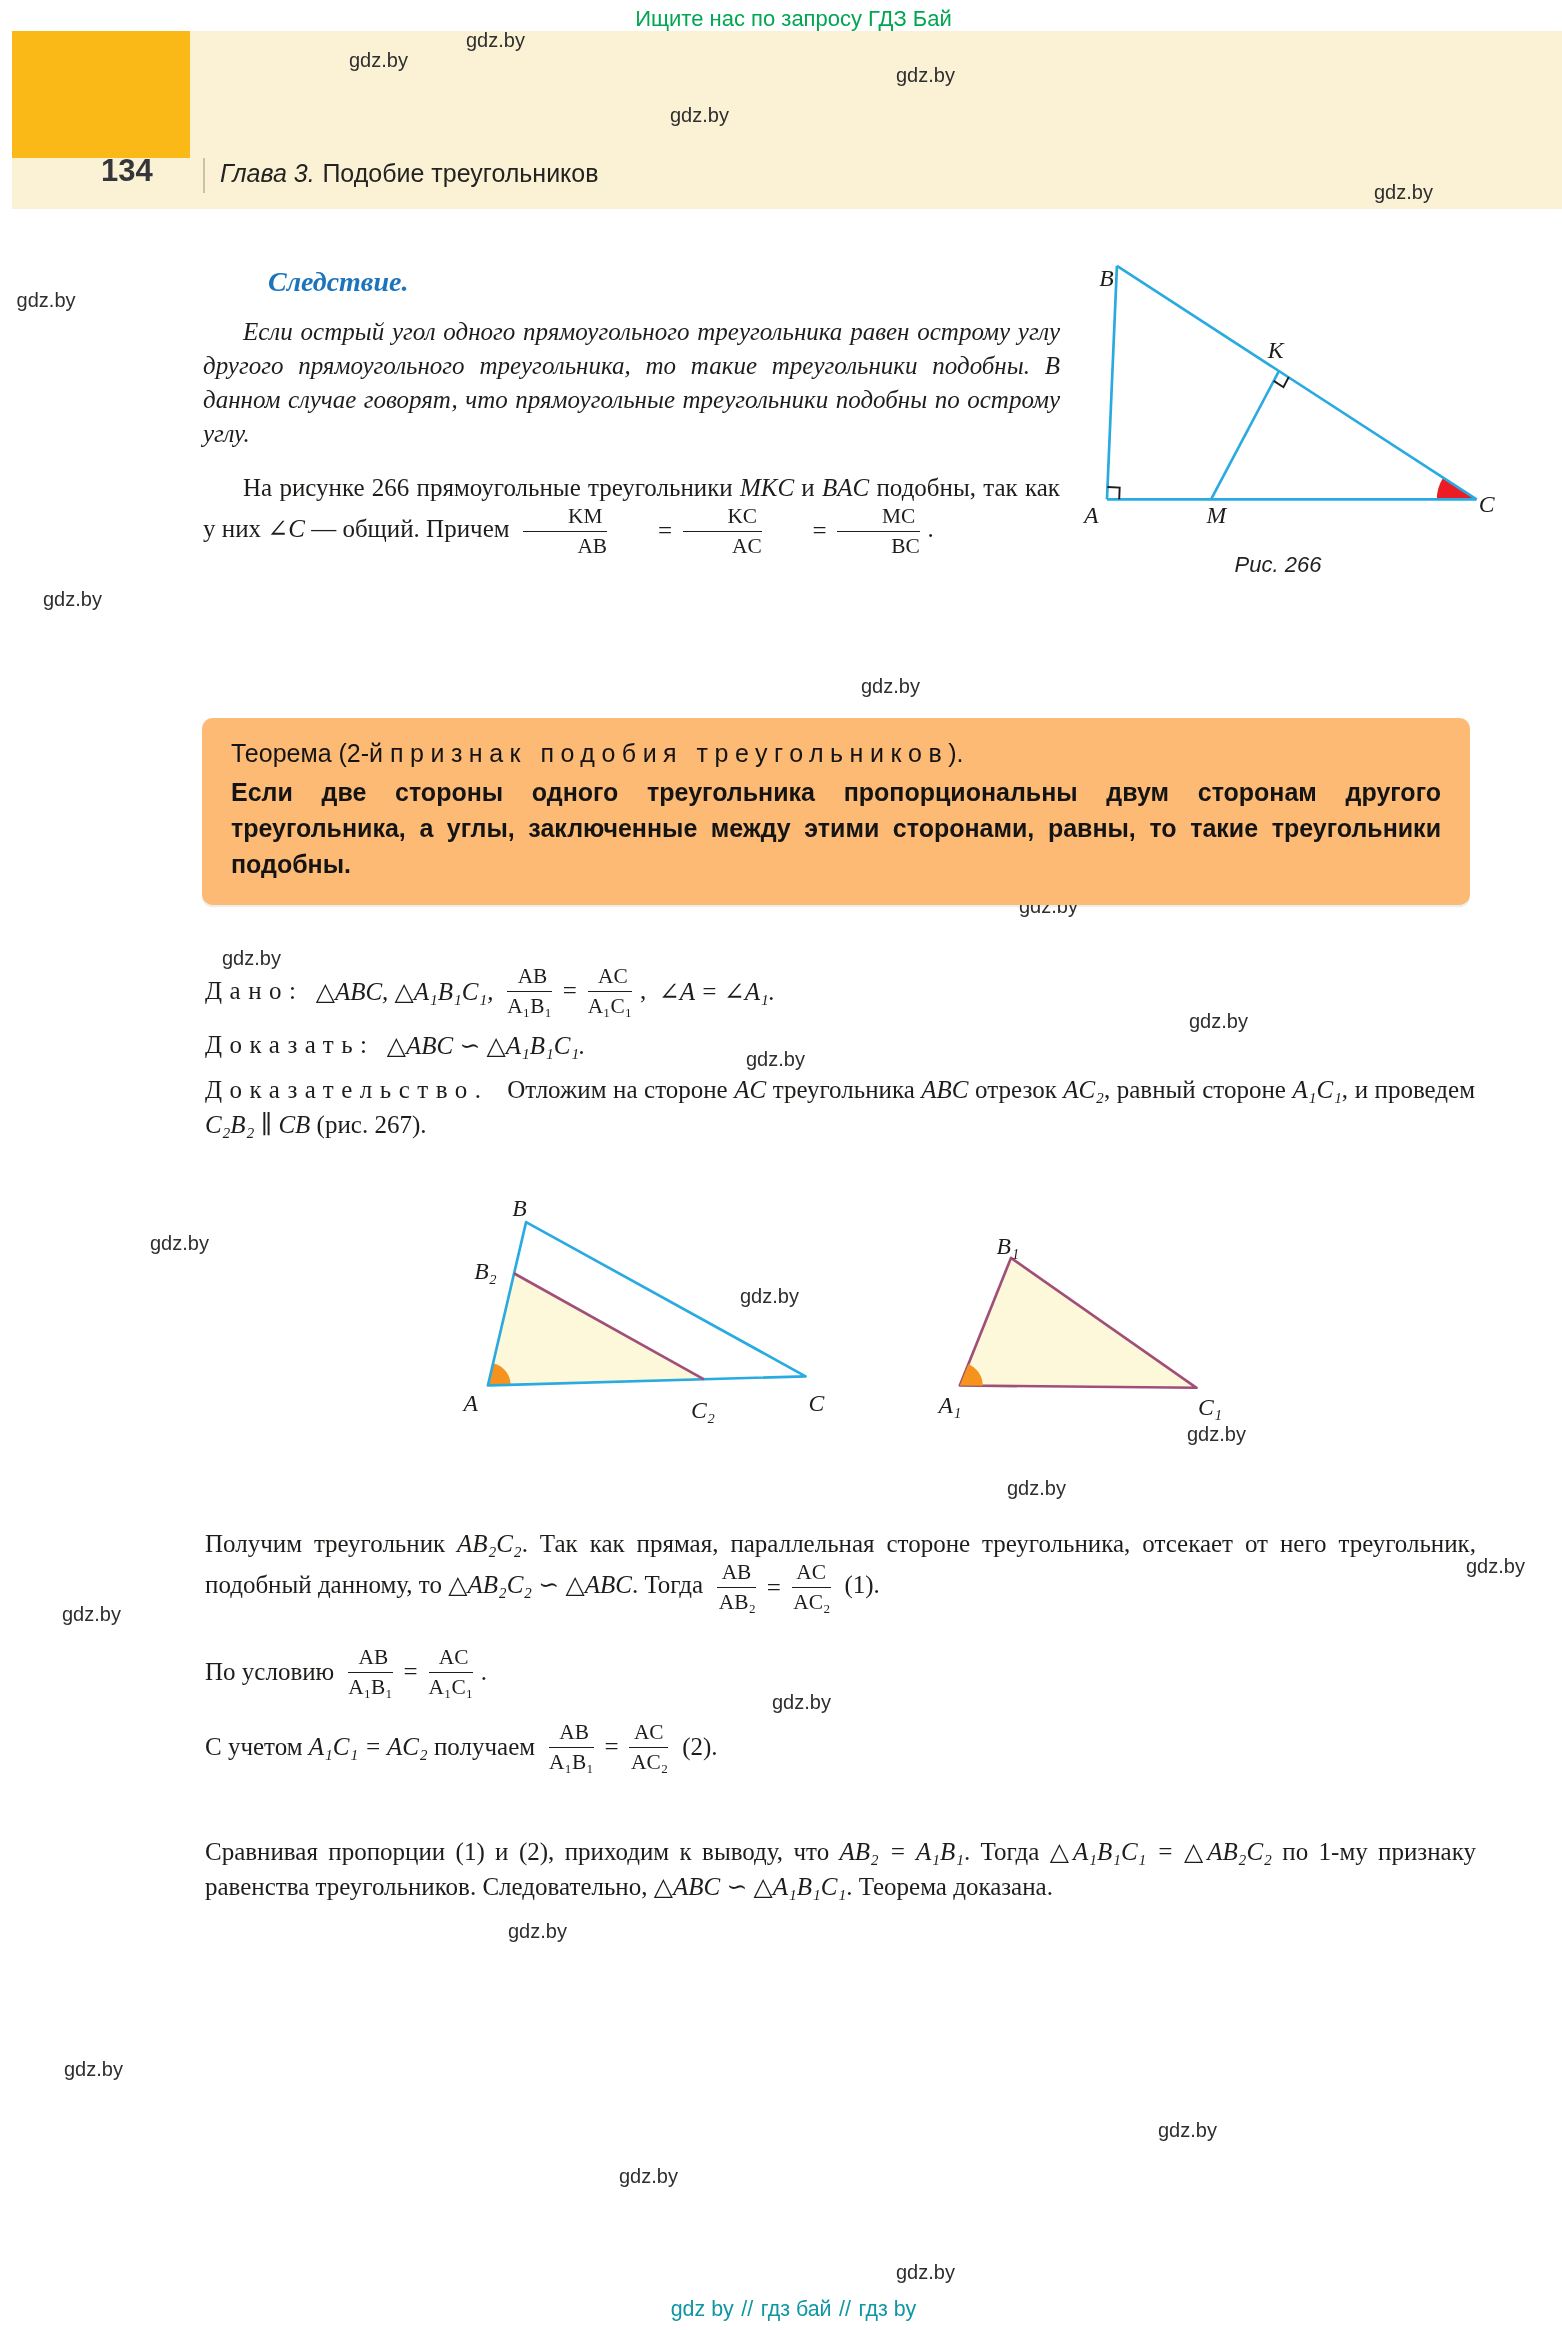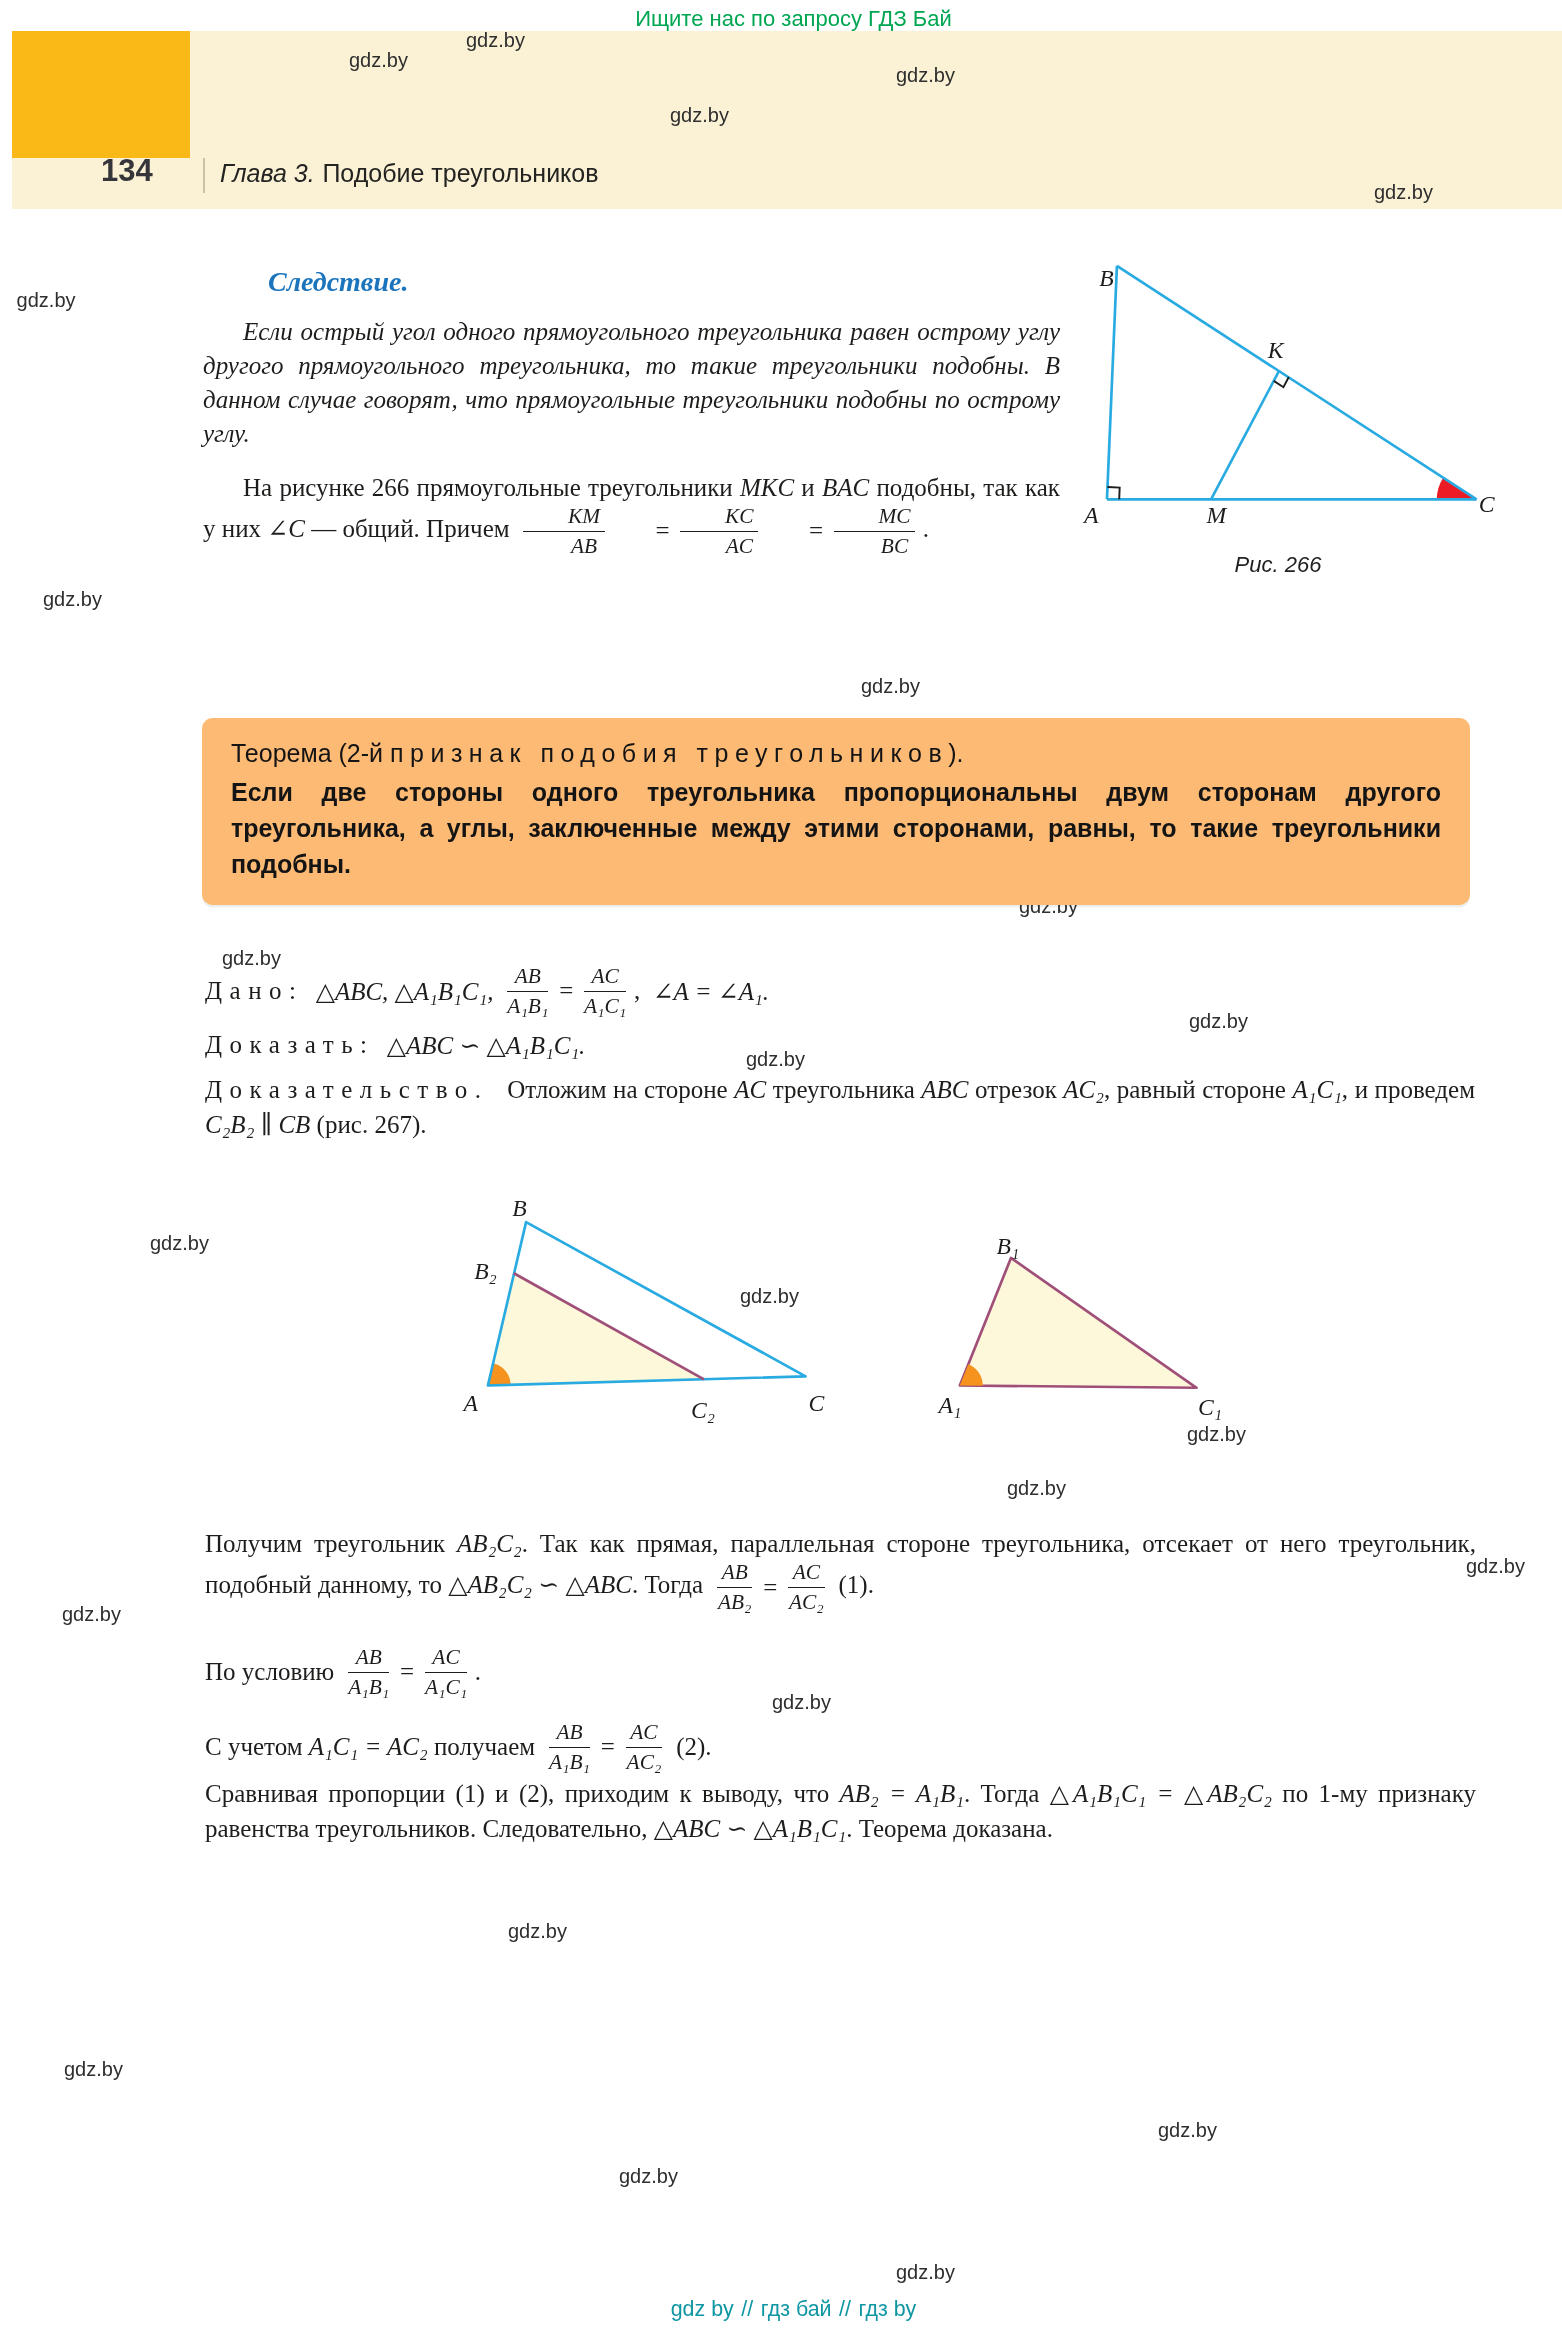--- a/index.html
+++ b/index.html
@@ -35,39 +35,39 @@
   .gbox1{top:718px;}
   .gbox2{top:1949px;}
   .box-title{font:25px "Liberation Sans","DejaVu Sans",sans-serif;color:#141414;margin:0 0 6.1px;}
   .spaced{letter-spacing:0.26em;}
   .box-body{font-family:"Liberation Sans","DejaVu Sans",sans-serif;font-weight:bold;font-size:25px;
             line-height:36px;text-align:justify;color:#141414;margin:0;}
 
   
   .mi{font-style:italic;}
   .sp{letter-spacing:0.30em;margin-right:12.2px;}
-  .frac{display:inline-block;vertical-align:middle;text-align:center;margin:0 7.7px;font-style:italic;line-height:1.05;}
+  .frac{display:inline-block;vertical-align:middle;text-align:right;margin:0 7.7px;line-height:1.05;}
   .frac .num{display:block;font-size:21.4px;padding:0 4.6px 3.1px;}
   .frac .den{display:block;font-size:21.4px;border-top:1.9px solid #1d1d1b;padding-top:3.1px;}
   .eq{display:inline-block;vertical-align:middle;margin:0 3.1px;}
 
   .mline{display:flex;align-items:center;flex-wrap:wrap;font-size:25px;}
   .mline > span{white-space:pre;}
 
   .blk-given{position:absolute;left:193px;top:965px;width:1270px;}
   .line-prove{margin-top:13.8px;}
   .p-proof1{margin:12.2px 0 0;font-size:25px;line-height:35px;text-align:justify;}
 
   .fig267{position:absolute;left:428px;top:1190px;width:822px;}
   .fig267 .figcap{padding-left:75px;}
 
   .p-proof2{position:absolute;left:193px;top:1526px;width:1271px;font-size:25px;line-height:35px;text-align:justify;margin:0;}
   .blk-p3{position:absolute;left:193px;top:1646px;width:1270px;}
   .blk-p4{position:absolute;left:193px;top:1721px;width:1270px;}
-  .p-proof5{position:absolute;left:193px;top:1776px;width:1271px;font-size:25px;line-height:35px;text-align:justify;margin:0;}
+  .p-proof5{position:absolute;left:193px;top:1834px;width:1271px;font-size:25px;line-height:35px;text-align:justify;margin:0;}
 
   
   .footer{position:absolute;top:2297px;left:0;width:100%;text-align:center;
           font:21.4px "Liberation Sans","DejaVu Sans",sans-serif;color:#0f96a3;}
   .footer a{color:#0f96a3;text-decoration:none;margin:0 6.1px;cursor:pointer;}
   .footer .fsep{margin:0 1.5px;}
 
   svg{display:block;}
 </style>
 </head>

